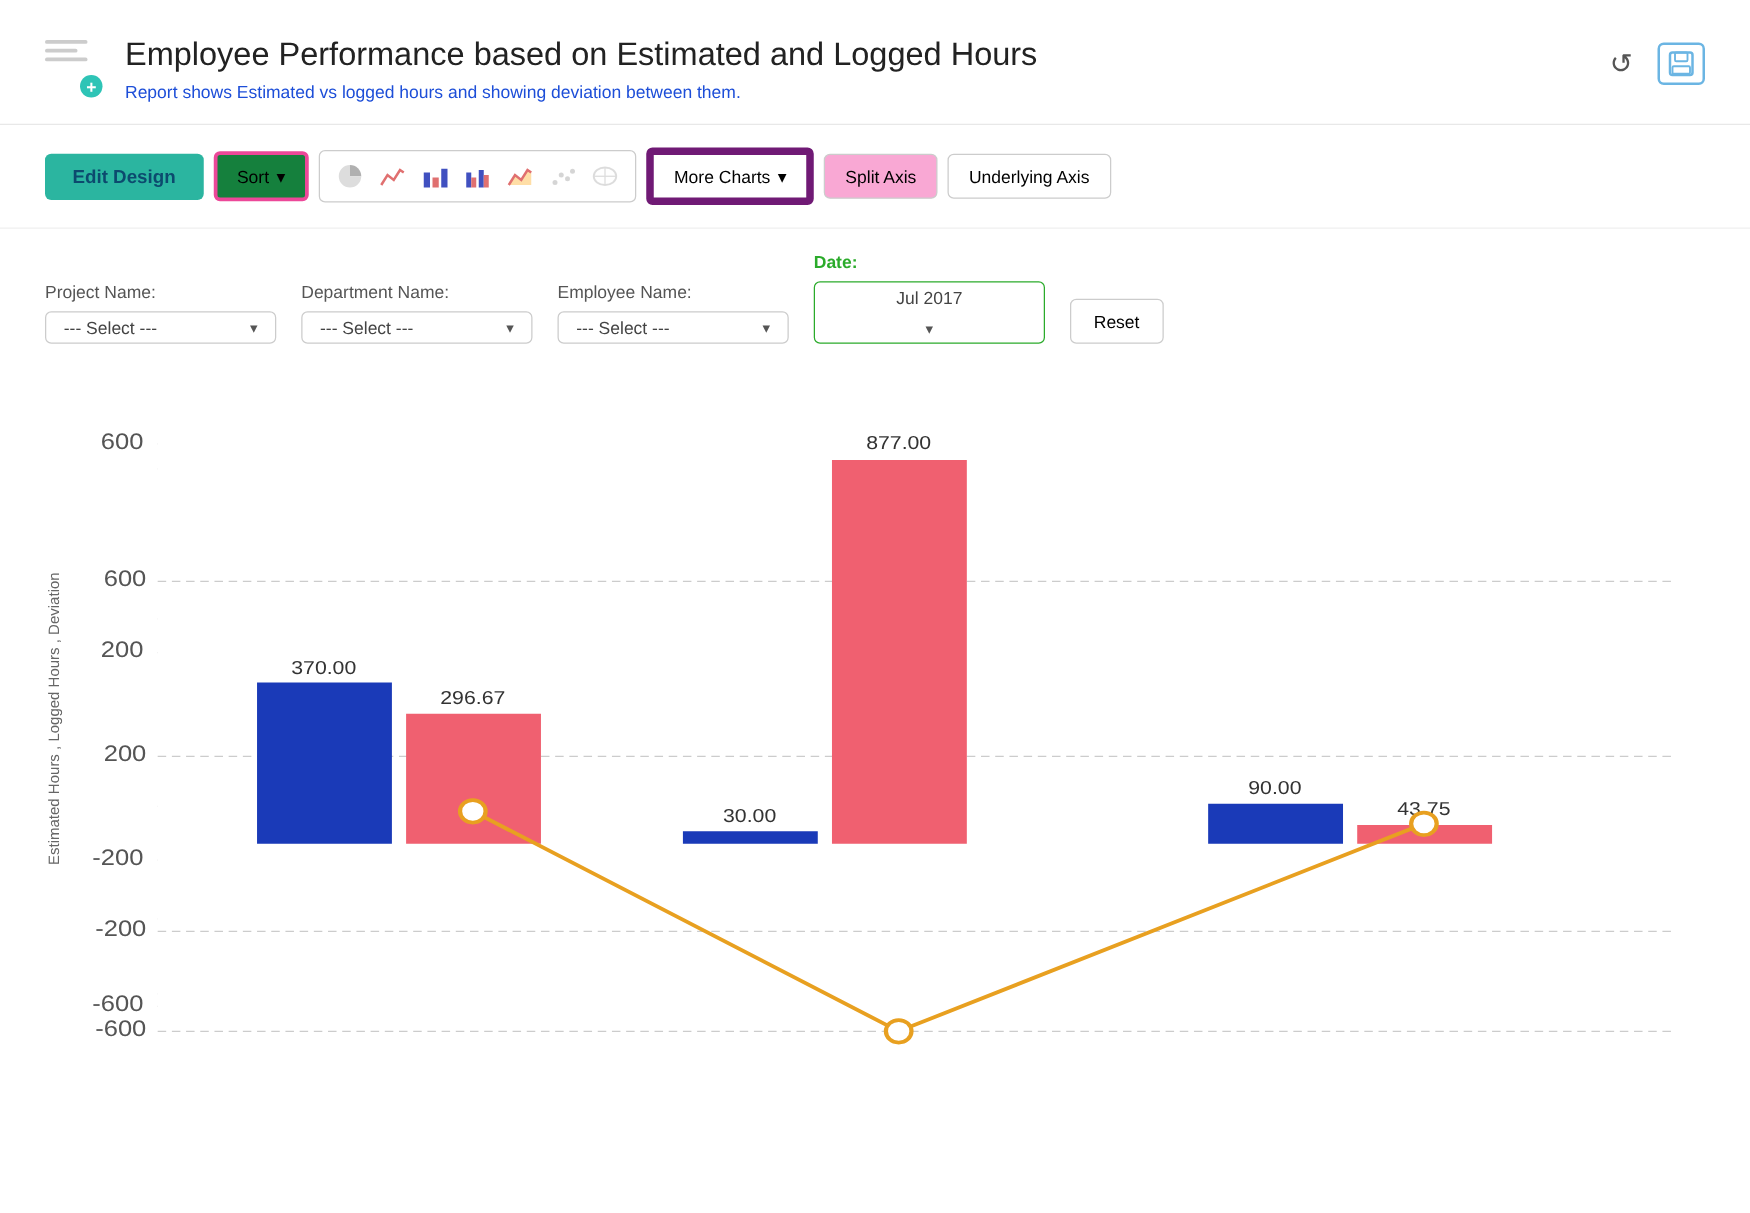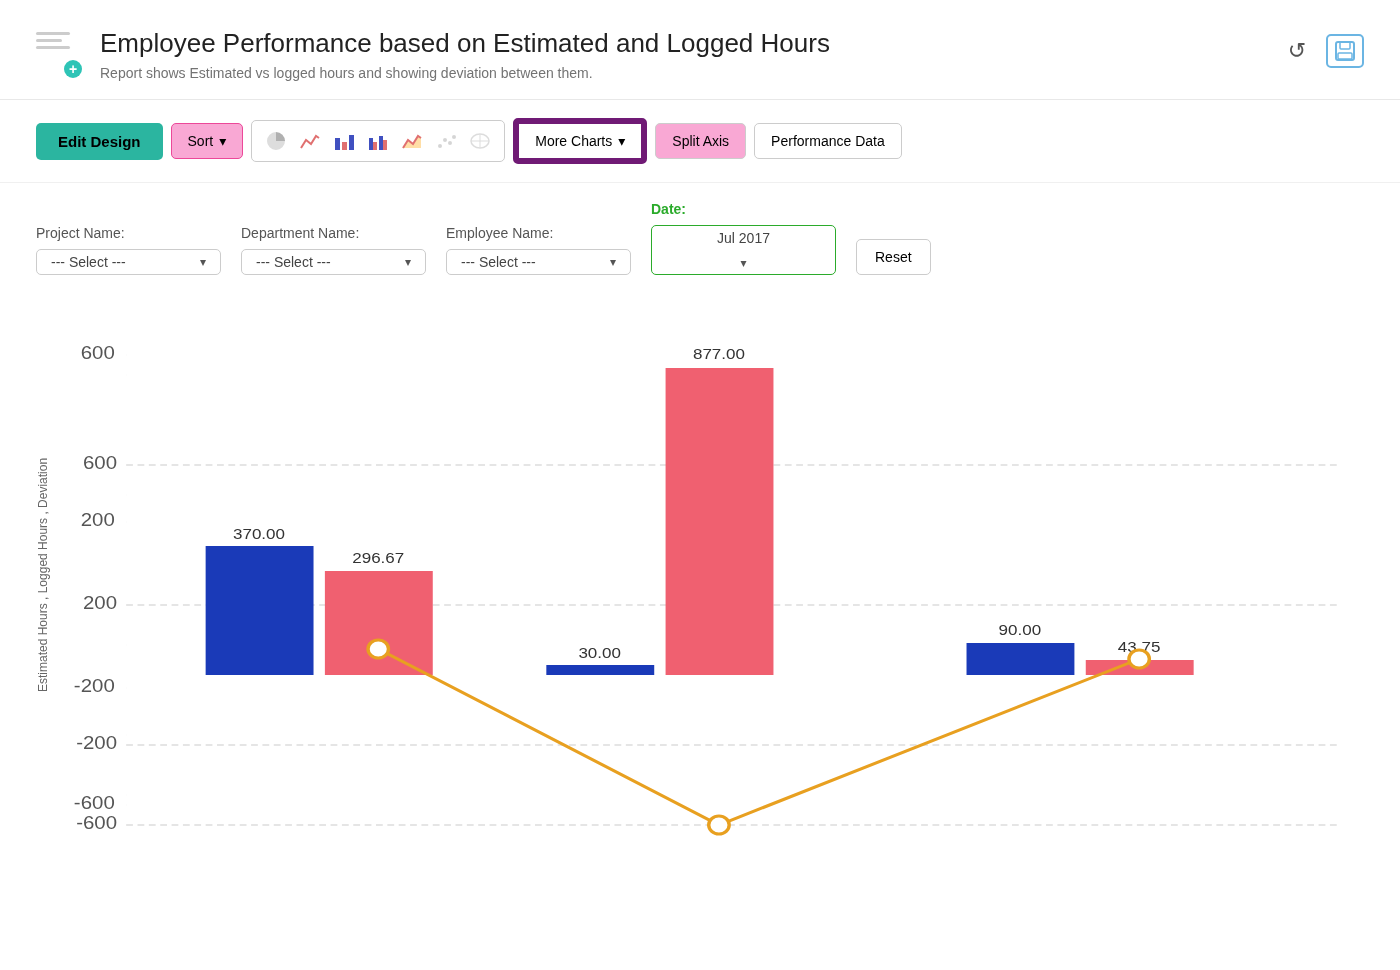--- a/index.html
+++ b/index.html
@@ -8,28 +8,28 @@
     .header { display: flex; align-items: flex-start; padding: 28px 36px 18px 36px; border-bottom: 1px solid #e8e8e8; gap: 16px; }
     .header-icon { width: 48px; height: 48px; position: relative; flex-shrink: 0; margin-top: 4px; }
     .header-icon-lines { display: flex; flex-direction: column; gap: 4px; justify-content: center; }
     .header-icon-line { height: 3px; background: #ccc; border-radius: 2px; }
     .header-icon-line:nth-child(1) { width: 36px; }
     .header-icon-line:nth-child(2) { width: 28px; }
     .header-icon-line:nth-child(3) { width: 36px; }
     .header-icon-plus { position: absolute; bottom: 2px; right: 2px; width: 18px; height: 18px; background: #2ec4b6; border-radius: 50%; display: flex; align-items: center; justify-content: center; color: white; font-size: 14px; font-weight: bold; line-height: 1; }
     .header-text { flex: 1; }
     .header-title { font-size: 26px; font-weight: normal; color: #222; line-height: 1.2; }
-    .header-subtitle { font-size: 14px; color: #737373; margin-top: 6px; }
+    .header-subtitle { font-size: 14px; color: #1d4ed8; margin-top: 6px; }
     .header-actions { display: flex; align-items: center; gap: 12px; margin-top: 6px; }
     .header-actions .icon-btn { width: 34px; height: 34px; display: flex; align-items: center; justify-content: center; cursor: pointer; color: #555; font-size: 20px; }
     .header-actions .save-btn { width: 38px; height: 34px; border: 2px solid #6bb5e3; border-radius: 5px; display: flex; align-items: center; justify-content: center; cursor: pointer; color: #6bb5e3; font-size: 18px; }
 
     .toolbar { display: flex; align-items: center; padding: 18px 36px; gap: 8px; border-bottom: 1px solid #f0f0f0; }
-    .btn-edit-design { background: #2bb5a0; color: #000000; border: none; border-radius: 5px; padding: 10px 22px; font-size: 15px; font-weight: bold; cursor: pointer; }
-    .btn-sort { background: #f9a8d4; border: 1px solid #ec4899; border-radius: 5px; padding: 9px 16px; font-size: 14px; cursor: pointer; display: flex; align-items: center; gap: 6px; }
+    .btn-edit-design { background: #2bb5a0; color: #0c4a6e; border: none; border-radius: 5px; padding: 10px 22px; font-size: 15px; font-weight: bold; cursor: pointer; }
+    .btn-sort { background: #15803d; border: 3px solid #ec4899; border-radius: 5px; padding: 9px 16px; font-size: 14px; cursor: pointer; display: flex; align-items: center; gap: 6px; }
     .chart-type-icons { display: flex; align-items: center; gap: 2px; border: 1px solid #ccc; border-radius: 5px; padding: 4px 8px; background: white; }
     .chart-icon { width: 32px; height: 32px; display: flex; align-items: center; justify-content: center; cursor: pointer; font-size: 16px; }
     .btn-more-charts { background: white; border: 6px solid #701a75; border-radius: 5px; padding: 9px 16px; font-size: 14px; cursor: pointer; display: flex; align-items: center; gap: 6px; }
     .btn-split-axis { background: #f9a8d4; border: 1px solid #ccc; border-radius: 5px; padding: 9px 16px; font-size: 14px; cursor: pointer; }
     .btn-underlying { background: white; border: 1px solid #ccc; border-radius: 5px; padding: 9px 16px; font-size: 14px; cursor: pointer; }
 
     .filters { display: flex; align-items: flex-end; padding: 18px 36px 10px 36px; gap: 20px; }
     .filter-group { display: flex; flex-direction: column; gap: 8px; }
     .filter-label { font-size: 14px; color: #555; }
     .filter-label.active { color: #2bab2b; font-weight: bold; }
@@ -131,21 +131,21 @@
         <line x1="2" y1="11" x2="20" y2="11" stroke="#aaa" stroke-width="1"></line>
         <line x1="11" y1="4" x2="11" y2="18" stroke="#aaa" stroke-width="1"></line>
       </svg>
     </div>
   </div>
   <button class="btn-more-charts">
     <span>More Charts</span>
     <span>▾</span>
   </button>
   <button class="btn-split-axis">Split Axis</button>
-  <button class="btn-underlying">Performance Data</button>
+  <button class="btn-underlying">Underlying Axis</button>
 </div>
 
 <div class="filters">
   <div class="filter-group">
     <div class="filter-label">Project Name:</div>
     <div class="filter-select">
       <span>--- Select ---</span>
       <span class="caret">▾</span>
     </div>
   </div>

